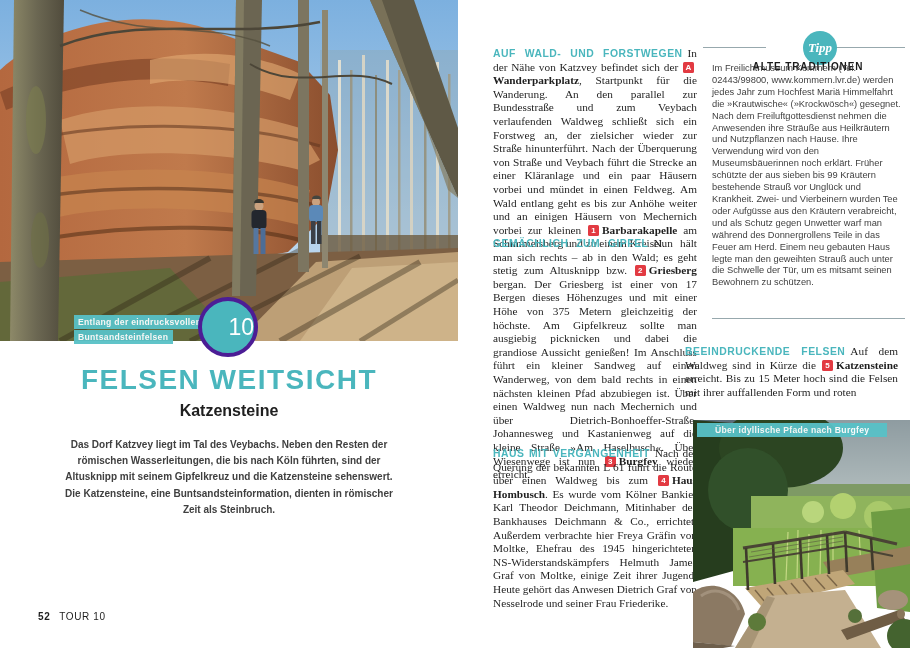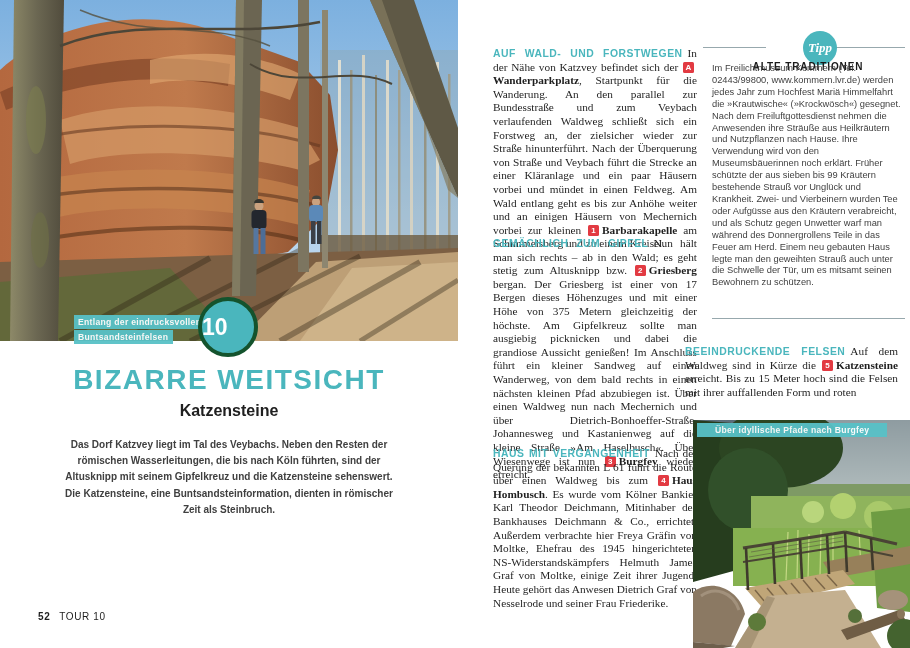--- a/index.html
+++ b/index.html
@@ -9,22 +9,22 @@
   .page{position:relative;width:910px;height:648px;background:#ffffff;overflow:hidden;
         font-family:"Liberation Sans",sans-serif;}
   
   .photo1{position:absolute;left:0;top:0;width:458px;height:341px;}
   .photo1 svg{display:block;width:100%;height:100%;}
   .caption1{position:absolute;left:41px;top:315px;line-height:0;}
   .caption1 span{display:table;background:var(--caption-bg);opacity:.95;color:#fff;
                  font-size:8.6px;font-weight:bold;letter-spacing:.3px;line-height:12px;
                  padding:1px 5px 1px 4px;margin-bottom:1px;margin-left:33px;}
   .badge10{position:absolute;left:198px;top:297px;width:52px;height:52px;border-radius:50%;
-           background:var(--accent);border:4px solid #14532d;color:#fff;display:flex;
-           align-items:center;justify-content:flex-start;font-size:23px;font-weight:bold;}
+           background:var(--accent);border:4px solid #4c1d95;color:#fff;display:flex;
+           align-items:center;justify-content:flex-end;font-size:23px;font-weight:normal;}
   .title{position:absolute;left:0;top:364px;width:458px;text-align:center;color:var(--accent);
          font-size:28px;font-weight:bold;letter-spacing:1.5px;}
   .subtitle{position:absolute;left:0;top:402px;width:458px;text-align:center;color:#202020;
             font-size:16px;font-weight:bold;}
   .intro{position:absolute;left:61px;top:437px;width:336px;text-align:center;color:#404040;
          font-size:10px;font-weight:bold;line-height:16.2px;}
   .footer{position:absolute;left:38px;top:611px;font-size:10px;color:#1e1e1e;letter-spacing:.6px;}
   .footer .pnum{font-weight:bold;margin-right:9px;}
   
   .col-mid{position:absolute;left:493px;top:47px;width:204px;height:565px;}
@@ -152,21 +152,21 @@
 
   <div class="caption1">
     <span>Entlang der eindrucksvollen</span>
     <span>Buntsandsteinfelsen</span>
   </div>
 
   <div class="badge10">
     <span>10</span>
   </div>
 
-  <div class="title">BIZARRE WEITSICHT</div>
+  <div class="title">FELSEN WEITSICHT</div>
   <div class="subtitle">Katzensteine</div>
   <div class="intro">Das Dorf Katzvey liegt im Tal des Veybachs. Neben den Resten der römischen Wasserleitungen, die bis nach Köln führten, sind der Altusknipp mit seinem Gipfelkreuz und die Katzensteine sehenswert. Die Katzensteine, eine Buntsandsteinformation, dienten in römischer Zeit als Steinbruch.</div>
 
   <div class="footer">
     <span class="pnum">52</span><span>TOUR 10</span>
   </div>
 
   <div class="col-mid">
     <section class="article-section" style="top:0"><span class="run-heading">AUF WALD- UND FORSTWEGEN</span><span>In der Nähe von Katzvey befindet sich der </span><span class="marker">A</span><span class="bold">Wanderparkplatz</span><span>, Startpunkt für die Wanderung. An den parallel zur Bundesstraße und zum Veybach verlaufenden Waldweg schließt sich ein Forstweg an, der zielsicher wieder zur Straße hinunterführt. Nach der Überquerung von Straße und Veybach führt die Strecke an einer Kläranlage und ein paar Häusern vorbei und mündet in einen Feldweg. Am Wald entlang geht es bis zur Anhöhe weiter und an einigen Häusern von Mechernich vorbei zur kleinen </span><span class="marker">1</span><span class="bold">Barbarakapelle</span><span> am Schimmelsberg und zu einem Kreisel.</span></section>
     <section class="article-section" style="top:190px"><span class="run-heading">GEMÄCHLICH ZUM GIPFEL</span><span>Nun hält man sich rechts – ab in den Wald; es geht stetig zum Altusknipp bzw. </span><span class="marker">2</span><span class="bold">Griesberg</span><span> bergan. Der Griesberg ist einer von 17 Bergen dieses Höhenzuges und mit einer Höhe von 375 Metern gleichzeitig der höchste. Am Gipfelkreuz sollte man ausgiebig picknicken und dabei die grandiose Aussicht genießen! Im Anschluss führt ein kleiner Sandweg auf einen Wanderweg, von dem bald rechts in einen nächsten kleinen Pfad abzubiegen ist. Über einen Waldweg nun nach Mechernich und über Dietrich-Bonhoeffer-Straße, Johannesweg und Kastanienweg auf die kleine Straße »Am Haselbusch«. Über Wiesenwege ist nun </span><span class="marker">3</span><span class="bold">Burgfey</span><span> wieder erreicht.</span></section>

